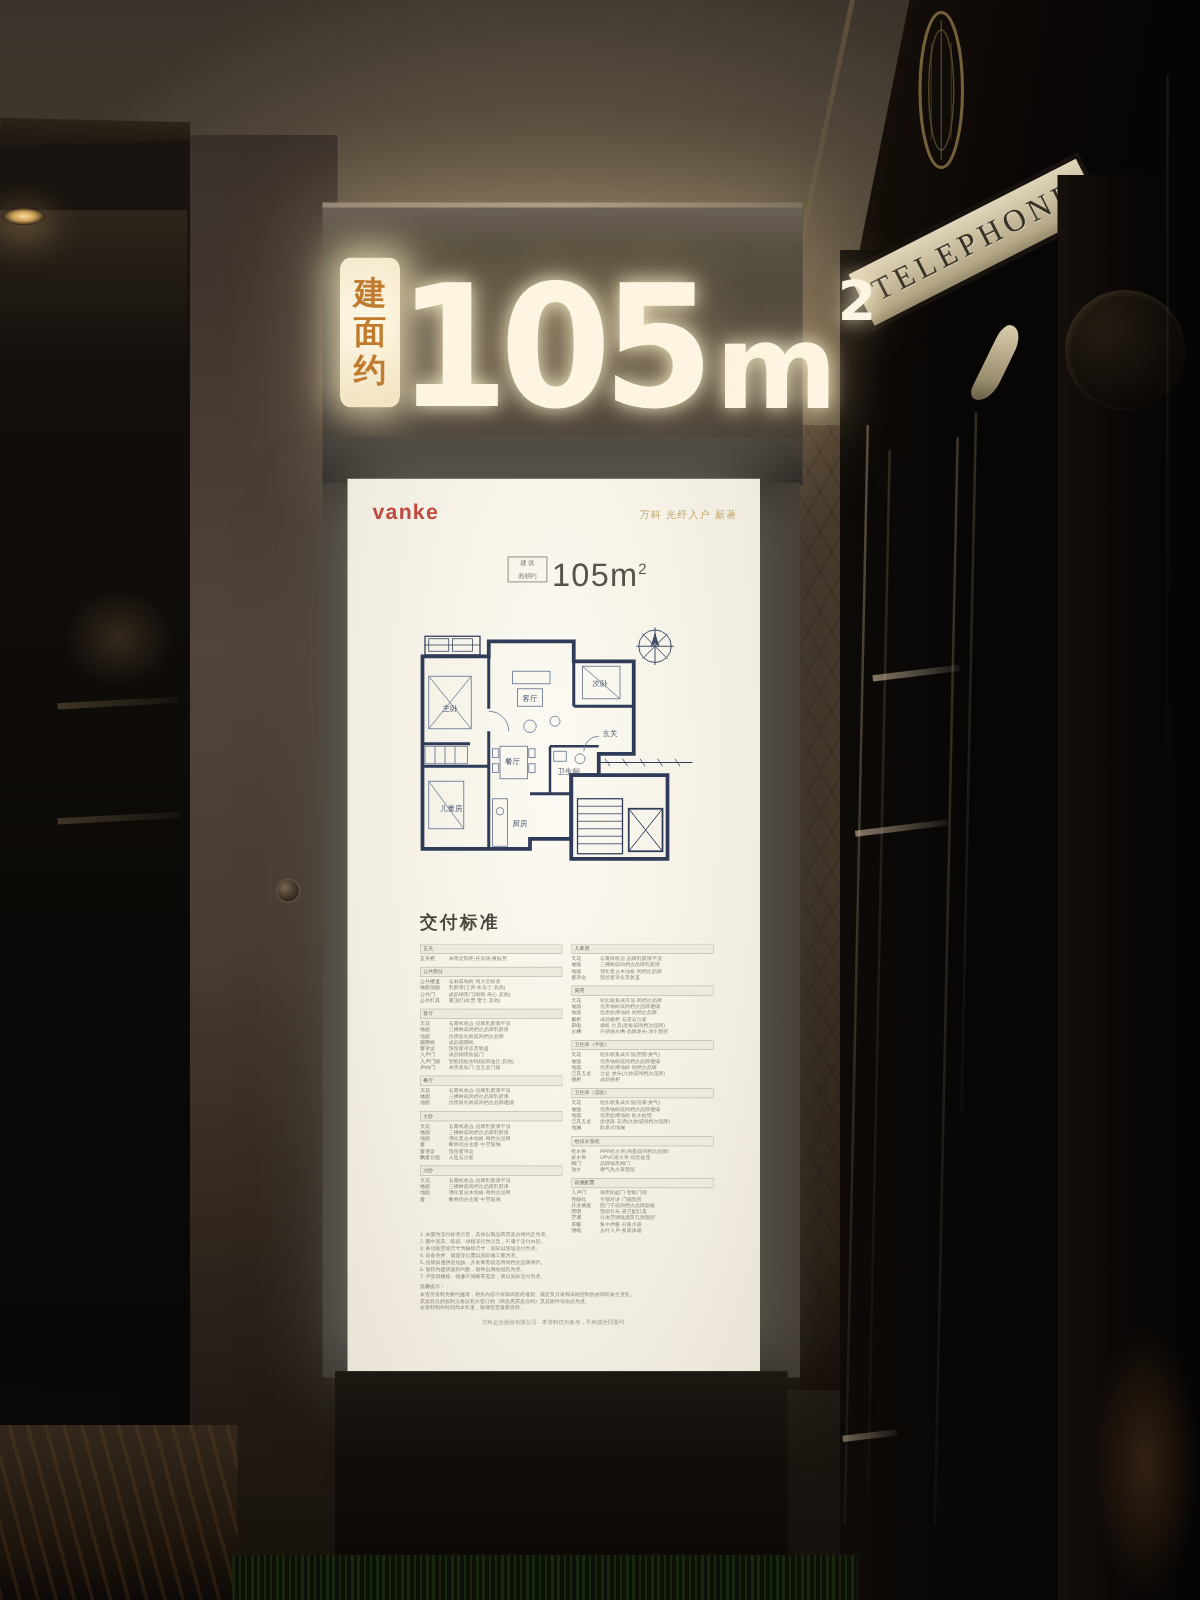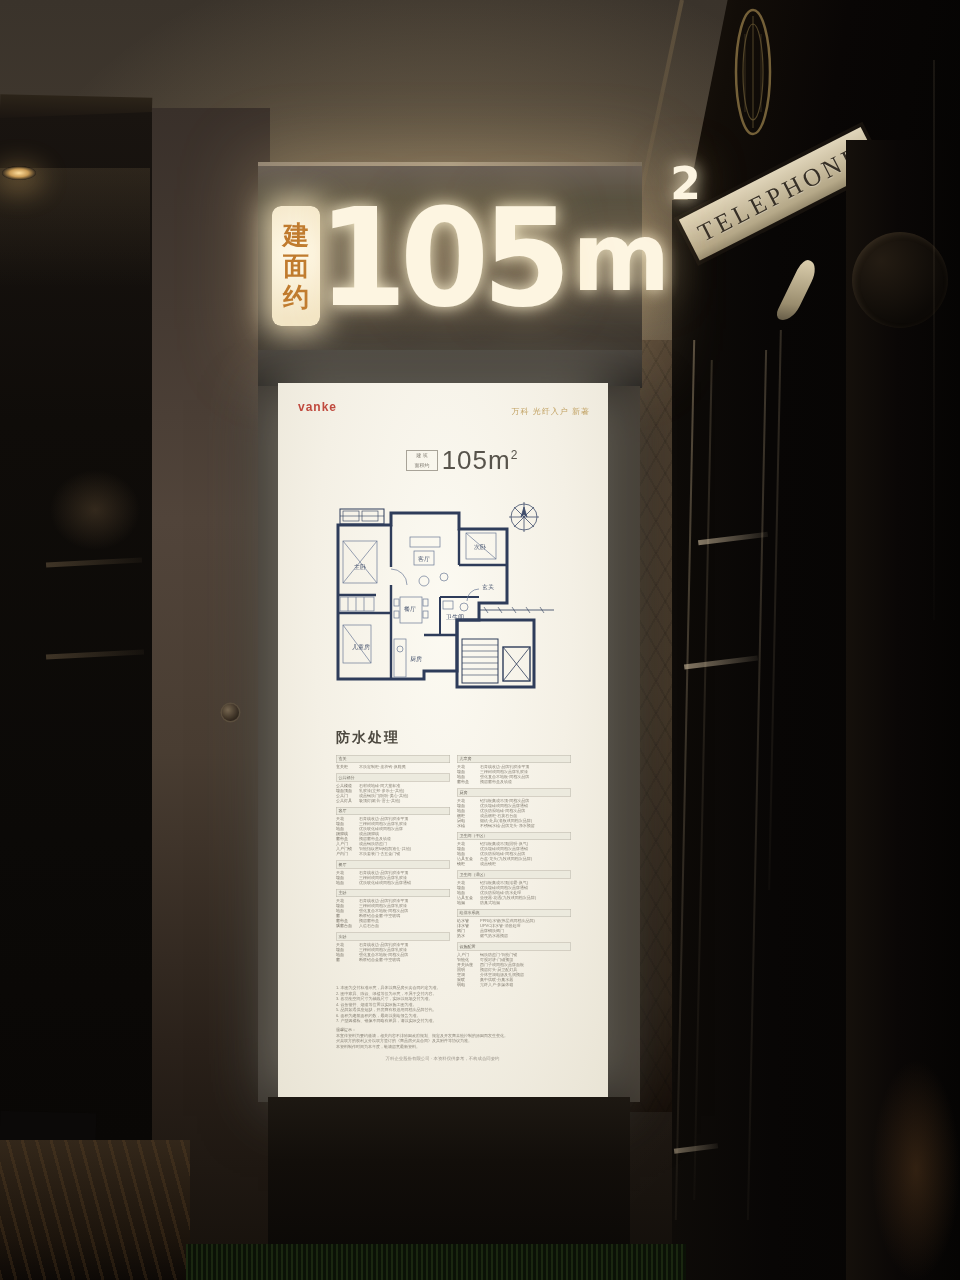--- a/index.html
+++ b/index.html
@@ -29,35 +29,35 @@
   
   #signboard{left:258px;top:166px;width:384px;height:186px;
     background:linear-gradient(180deg,#6a6055 0%,#57503f 18%,#4b443a 60%,#3b352d 100%);
     box-shadow:0 0 70px 10px rgba(255,225,165,.25);}
   #signboard-rim{left:258px;top:162px;width:384px;height:5px;background:linear-gradient(90deg,#8a7e6f,#a2947f 50%,#6e6456);}
   #jmy-tile{left:272px;top:206px;width:48px;height:120px;border-radius:9px;
     background:radial-gradient(circle at 50% 40%,#fff9e8,#f3e6c6 85%);
     box-shadow:0 0 30px 8px rgba(255,238,195,.8);
     display:flex;flex-direction:column;align-items:center;justify-content:center;gap:5px;}
   #jmy-tile span{font-size:26px;font-weight:bold;color:#c07b2e;line-height:1;font-family:"DejaVu Sans",sans-serif;}
-  #big-number{left:318px;top:178px;width:312px;height:160px;display:flex;align-items:center;
+  #big-number{left:318px;top:178px;width:312px;height:160px;display:flex;align-items:flex-end;
     color:#fdf5e1;font-family:"DejaVu Sans",sans-serif;font-weight:bold;
     text-shadow:0 0 16px rgba(255,244,210,.95),0 0 46px rgba(255,220,160,.55);}
   #bn-digits{font-size:128px;line-height:.92;letter-spacing:-7px;transform:scaleY(1.06);}
   #bn-unit{font-size:94px;line-height:.9;margin-left:8px;letter-spacing:-2px;}
   #bn-sup{font-size:44px;line-height:1;transform:translateY(-74px);margin-left:2px;}
   #sign-underband{left:258px;top:350px;width:384px;height:38px;background:linear-gradient(180deg,#45403a,#302c27 70%,#262320);}
   
   #poster-frame{left:258px;top:386px;width:382px;height:716px;background:linear-gradient(90deg,#332e29,#26221e 8%,#211d19 92%,#39332c);box-shadow:0 14px 50px rgba(0,0,0,.6);}
   #poster{left:278px;top:383px;width:330px;height:714px;
     background:radial-gradient(ellipse at 50% 32%,#fcfaf2 0%,#f4f0e5 55%,#e9e4d5 100%);
     box-shadow:0 0 60px 6px rgba(255,250,225,.4);}
-  #brand-logo{left:20px;top:17px;font-size:12px;font-weight:bold;color:#c04a3e;letter-spacing:1px;}
+  #brand-logo{left:20px;top:17px;font-size:17px;font-weight:bold;color:#c04a3e;letter-spacing:1px;}
   #project-title{right:18px;top:23px;font-size:8px;color:#c2a263;letter-spacing:1px;}
-  #area-row{left:0;top:62px;width:368px;display:flex;justify-content:center;align-items:center;gap:4px;}
+  #area-row{left:0;top:62px;width:368px;display:flex;justify-content:center;gap:4px;}
   #area-box{border:1px solid #a8a398;width:30px;height:19px;display:flex;flex-direction:column;justify-content:center;}
   #area-box div{font-size:8px;transform:scale(.62);transform-origin:center;color:#7b766c;white-space:nowrap;text-align:center;line-height:1.15;}
   #area-value{font-size:26px;color:#57534b;letter-spacing:1px;}
   #area-value sup{font-size:12px;}
   #floorplan{left:50px;top:106px;}
   #delivery-title{left:58px;top:346px;font-size:14px;font-weight:bold;color:#4c483f;letter-spacing:2px;}
   .spec-col{top:372px;width:114px;height:238px;overflow:hidden;}
   #spec-left{left:58px;} #spec-right{left:179px;}
   .scale-wrap{width:228px;transform:scale(.5);transform-origin:0 0;color:#6c675d;}
   .spec-section{margin-bottom:8px;}
@@ -268,21 +268,21 @@
       <g stroke="#3f4d6b" fill="none" stroke-width=".8">
         <circle cx="196" cy="28" r="13"></circle>
         <line x1="196" y1="13" x2="196" y2="43"></line>
           <line x1="181" y1="28" x2="211" y2="28"></line>
         <line x1="186" y1="18" x2="206" y2="38"></line>
           <line x1="206" y1="18" x2="186" y2="38"></line>
         <path d="M196,18 l3,10 -3,-3 -3,3 Z" fill="#3f4d6b"></path>
       </g>
     </svg>
 
-    <div class="abs" id="delivery-title">防水处理</div>
+    <div class="abs" id="delivery-title">交付标准</div>
     <div class="abs spec-col" id="spec-left">
         <div class="scale-wrap">
           <div class="spec-section">
             <div class="spec-header">玄关</div>
             <div class="spec-row">
               <span class="spec-label">玄关柜</span>
               <span class="spec-desc">木质定制柜·挂衣钩·换鞋凳</span>
             </div>
           </div>
           <div class="spec-section">

